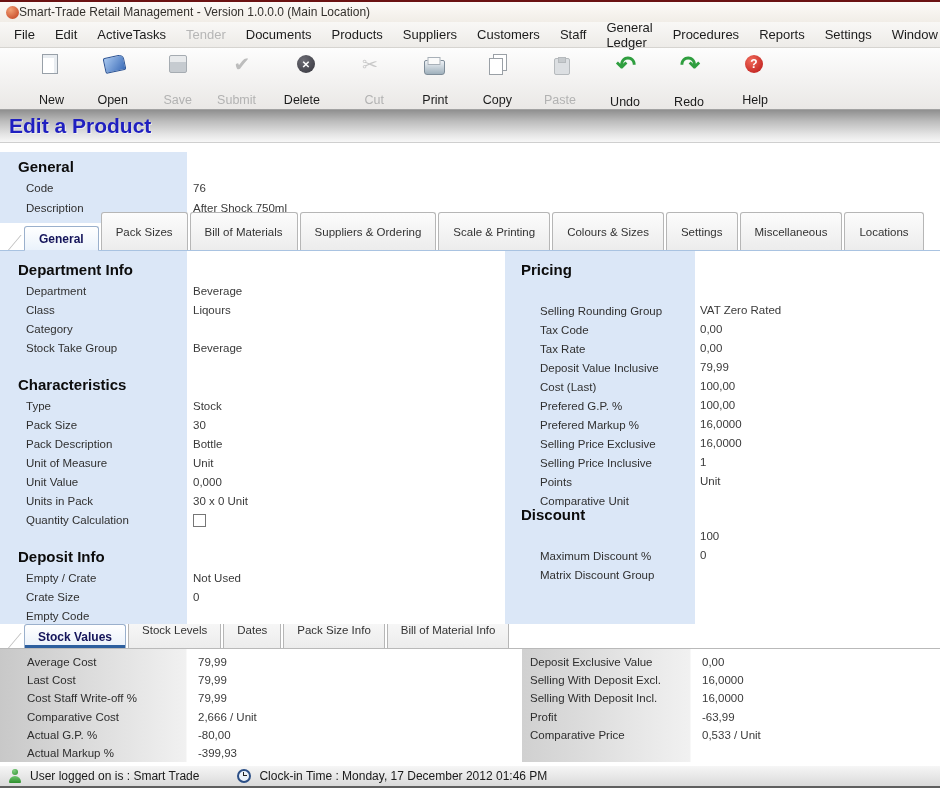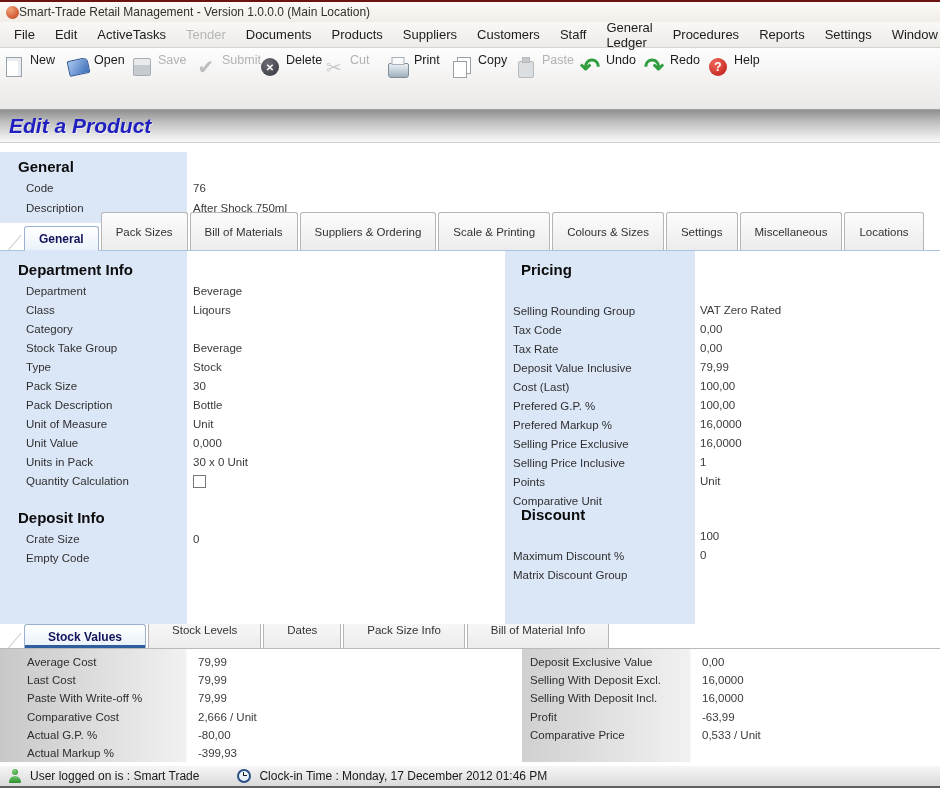--- a/index.html
+++ b/index.html
@@ -19,22 +19,22 @@
   
   .menubar { height:26px; background:linear-gradient(#f9f8f6,#edebe8);
     border-bottom:1px solid #d6d4d0; display:flex; align-items:stretch; padding-left:4px; }
   .menu-item { padding:0 10px; font-size:13px; display:flex; align-items:center;
     color:#1c1c1c; cursor:default; }
   .menu-item.disabled { color:#b6b6b6; }
 
   
   .toolbar { height:62px; background:linear-gradient(#fdfdfd,#eae8e6);
     border-bottom:1px solid #a2a2a2; display:flex; align-items:flex-start; padding-top:5px; }
-  .tb-btn { width:64px; height:54px; display:flex; flex-direction:row;
-    align-items:flex-start; gap:2px; cursor:default; }
+  .tb-btn { width:64px; height:54px; display:flex; flex-direction:column;
+    align-items:flex-end; gap:18px; cursor:default; }
   .tb-label { font-size:12.5px; color:#1b1b1b; }
   .tb-btn.disabled .tb-label { color:#b2b2b2; }
   .icon-slot { height:28px; min-width:28px; display:flex; align-items:center;
     justify-content:center; }
   [data-name="new-document-icon"]::before { content:""; width:14px; height:18px;
     background:#fff; border:1px solid #98a0a8; box-shadow:inset -3px 3px 0 #e9edf1; }
   [data-name="open-icon"]::before { content:""; width:19px; height:14px;
     background:linear-gradient(135deg,#a8c8f0,#3c6cb8); border:1px solid #2a5294;
     border-radius:2px 5px 2px 2px; transform:rotate(-12deg); }
   [data-name="save-icon"]::before { content:""; width:16px; height:16px;
@@ -61,52 +61,52 @@
   [data-name="undo-icon"]::before { content:"↶"; font-size:24px; font-weight:bold; color:#2f9e3f; line-height:1; }
   [data-name="redo-icon"]::before { content:"↷"; font-size:24px; font-weight:bold; color:#2f9e3f; line-height:1; }
   [data-name="help-icon"]::before { content:"?"; width:18px; height:18px; border-radius:50%;
     background:radial-gradient(circle at 35% 30%, #f06a5a, #b81414); color:#fff; font-weight:bold;
     font-size:12px; display:flex; align-items:center; justify-content:center; }
 
   
   .page-header { height:33px; background:linear-gradient(180deg,#8f8f8f 0%,#bcbcbc 35%,#e6e6e6 78%,#f7f7f7 100%);
     border-bottom:1px solid #cfcfcf; display:flex; align-items:center; padding-left:9px; }
   .page-title { font-size:21px; font-weight:bold; color:#1f1fc0;
-    text-shadow:1px 1px 0 rgba(255,255,255,.55);font-style:italic; }
+    text-shadow:1px 1px 0 rgba(255,255,255,.55); }
   .header-gap { height:9px; background:#fff; }
 
   
   .general-panel { height:71px; background:linear-gradient(to right,#dbe7f7 0 187px,#fff 187px); padding-top:4px; }
 
   
   .sec-heading { height:22px; line-height:22px; font-size:15px; font-weight:bold;
     color:#0c0c0c; padding-left:18px; }
   .row { height:19px; display:flex; align-items:center; font-size:11.5px; }
   .general-panel .row { height:20px; }
   .lbl { color:#303030; }
   .lbl.l { flex:0 0 193px; padding-left:26px; }
-  .lbl.r { flex:0 0 195px; padding-left:8px;margin-top:40px; }
+  .lbl.r { flex:0 0 195px; padding-left:35px;margin-top:40px; }
   .val { flex:1; color:#3a3a3a; }
   .val.checkbox { flex:0 0 13px; width:13px; height:13px; border:1px solid #767676;
     background:#fff; margin-top:1px; }
 
   
   .tabstrip { display:flex; align-items:flex-end; background:#fff; }
   .tabstrip.top { height:28px; border-bottom:1px solid #a9c3e1; }
   .tabstrip.bottom { height:25px; border-bottom:1px solid #b9b9b9; }
   .tab-lead { width:24px; align-self:stretch; position:relative; flex:none; }
   .tab-lead::after { content:""; position:absolute; bottom:0; left:8px; width:14px; height:15px;
     border-left:1px solid #bcbcbc; transform:skewX(-40deg); transform-origin:bottom left; }
   .tab { height:38px; padding:0 14px; display:flex; align-items:center;
     background:linear-gradient(#fcfcfc,#ececec); border:1px solid #b6b6b6; border-bottom:none;
     border-radius:3px 3px 0 0; margin-right:2px; font-size:11.5px; color:#333; cursor:default; white-space:nowrap; }
   .tabstrip.top .tab.selected { height:25px; background:linear-gradient(#ffffff,#eaf2fb);
     border-color:#9ab0cc; border-bottom:1px solid #dbe7f7; margin-bottom:-1px;
     font-size:12px; font-weight:bold; color:#14145a; }
-  .tabstrip.bottom .tab { padding:0 23px; }
+  .tabstrip.bottom .tab { padding:0 13px; }
   .tabstrip.bottom .tab.selected { height:24px; background:linear-gradient(#ffffff,#e8f0fa);
     border-color:#9ab0cc; box-shadow:inset 0 -3px 0 #2d5f9e; font-size:12px; font-weight:bold; color:#14145a; }
 
   
   .content { height:373px; position:relative;
     background:linear-gradient(to right,#dbe7f7 0 187px,#fff 187px 505px,#dbe7f7 505px 695px,#fff 695px); }
   .col { position:absolute; top:0; height:100%; overflow:hidden; }
   .col.left { left:0; width:505px; }
   .col.right { left:505px; right:12px; }
   .col .sec-heading { margin-top:17px; }
@@ -263,20 +263,21 @@
           </div>
           <div class="row" data-name="form-row">
             <div class="lbl l" data-name="field-label">Category</div>
             <div class="val" data-name="field-value"></div>
           </div>
           <div class="row" data-name="form-row">
             <div class="lbl l" data-name="field-label">Stock Take Group</div>
             <div class="val" data-name="field-value">Beverage</div>
           </div>
         </div>
+      <div class="sec-heading" data-name="section-heading-characteristics">Characteristics</div>
       <div data-name="characteristics-fields">
 
       <div class="row" data-name="form-row">
             <div class="lbl l" data-name="field-label">Type</div>
             <div class="val" data-name="field-value">Stock</div>
           </div>
           <div class="row" data-name="form-row">
             <div class="lbl l" data-name="field-label">Pack Size</div>
             <div class="val" data-name="field-value">30</div>
           </div>
@@ -297,20 +298,24 @@
             <div class="val" data-name="field-value">30 x 0 Unit</div>
           </div>
           <div class="row" data-name="form-row">
             <div class="lbl l" data-name="field-label">Quantity Calculation</div>
             <div class="val checkbox" data-name="field-value"></div>
           </div>
         </div>
       <div class="sec-heading" data-name="section-heading-deposit-info">Deposit Info</div>
       <div data-name="deposit-info-fields">
 
+      <div class="row" data-name="form-row">
+            <div class="lbl l" data-name="field-label">Empty / Crate</div>
+            <div class="val" data-name="field-value">Not Used</div>
+          </div>
           <div class="row" data-name="form-row">
             <div class="lbl l" data-name="field-label">Crate Size</div>
             <div class="val" data-name="field-value">0</div>
           </div>
           <div class="row" data-name="form-row">
             <div class="lbl l" data-name="field-label">Empty Code</div>
             <div class="val" data-name="field-value"></div>
           </div>
         </div>
     </div>
@@ -391,21 +396,21 @@
 
     <div class="row" data-name="stat-row">
           <div class="s-lbl" data-name="stat-label">Average Cost</div>
           <div class="s-val" data-name="stat-value">79,99</div>
         </div>
         <div class="row" data-name="stat-row">
           <div class="s-lbl" data-name="stat-label">Last Cost</div>
           <div class="s-val" data-name="stat-value">79,99</div>
         </div>
         <div class="row" data-name="stat-row">
-          <div class="s-lbl" data-name="stat-label">Paste With Write-off %</div>
+          <div class="s-lbl" data-name="stat-label">Cost Staff Write-off %</div>
           <div class="s-val" data-name="stat-value">79,99</div>
         </div>
         <div class="row" data-name="stat-row">
           <div class="s-lbl" data-name="stat-label">Comparative Cost</div>
           <div class="s-val" data-name="stat-value">2,666 / Unit</div>
         </div>
         <div class="row" data-name="stat-row">
           <div class="s-lbl" data-name="stat-label">Actual G.P. %</div>
           <div class="s-val" data-name="stat-value">-80,00</div>
         </div>

